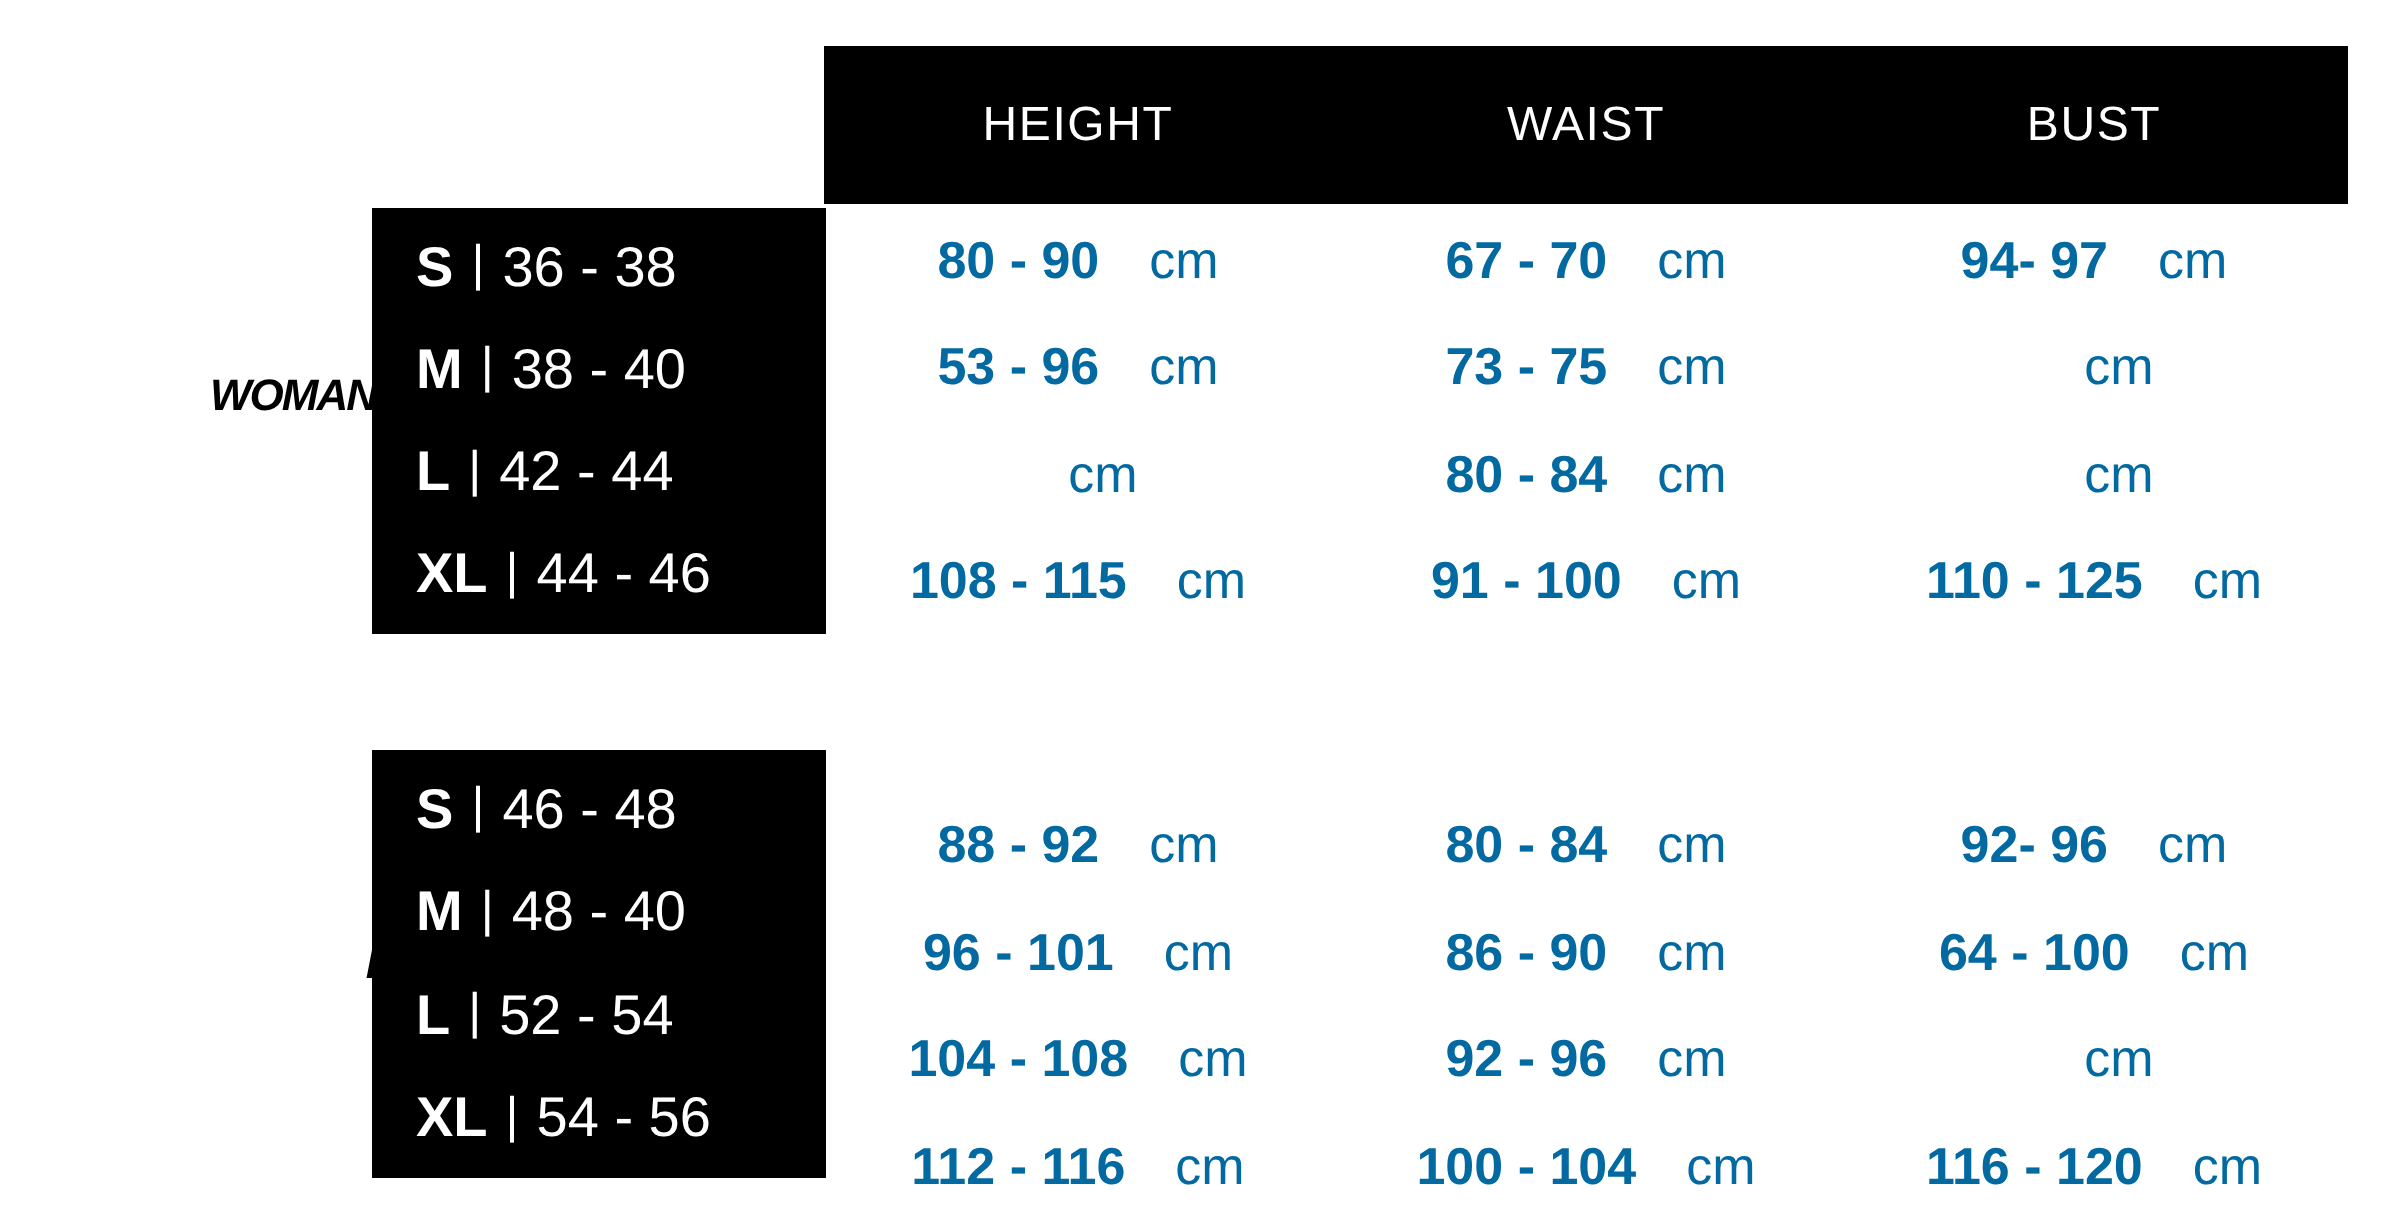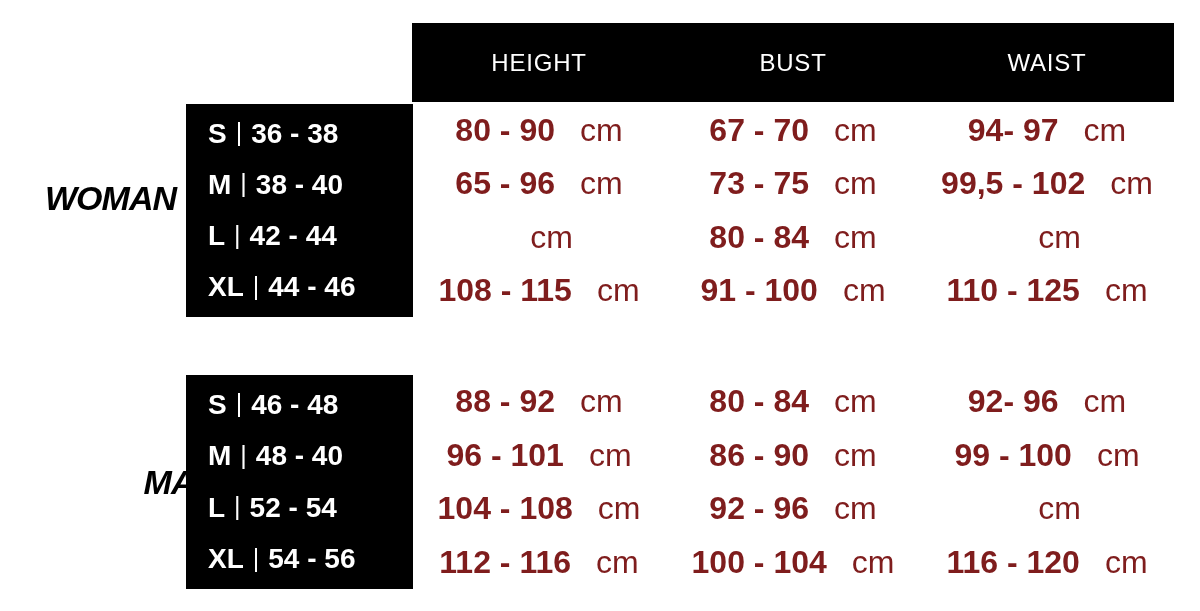--- a/index.html
+++ b/index.html
@@ -12,62 +12,62 @@
     position:absolute; left:412px; top:23px; width:762px; height:79px;
     background:#000000; display:flex;
   }
   .header-col {
     flex:1; display:flex; align-items:center; justify-content:center;
     color:#ffffff; font-size:24px; font-weight:400; letter-spacing:0.8px;
   }
   
   .section-label {
     position:absolute; left:0; color:#000000; font-weight:700; font-style:italic;
-    font-size:34px; letter-spacing:-1px;
-    display:flex; align-items:center; justify-content:flex-end;
+    font-size:22px; letter-spacing:-1px;
+    display:flex; align-items:center; justify-content:flex-end;padding-left:12px;
   }
   .section-label.woman { top:104px; width:176px; height:188px; }
   .section-label.man   { top:375px; width:174px; height:214px;margin-left:44px; }
   
   .size-box {
     position:absolute; left:186px; width:227px; background:#000000;
     display:flex; flex-direction:column; box-sizing:border-box; padding:4px 0;
   }
   .size-box.woman { top:104px; height:213px; }
   .size-box.man   { top:375px; height:214px; }
   .size-row {
     flex:1; display:flex; align-items:center; padding-left:22px;
     color:#ffffff; font-size:28px; white-space:nowrap;
   }
   .size-letter { font-weight:700; }
   .size-sep { font-weight:400; font-size:25px; margin:0 9px; position:relative; top:-1px; }
-  .size-range { font-weight:700; }
+  .size-range { font-weight:400; }
   
   .data-grid {
     position:absolute; left:412px; width:762px;
     display:grid; grid-template-columns:1fr 1fr 1fr;
   }
   .data-grid.woman { top:104px; height:213px; grid-template-rows:repeat(4,1fr); }
-  .data-grid.man   { top:375px; height:214px; grid-template-rows:repeat(4,1fr); }
+  .data-grid.man   { top:396px; height:214px; grid-template-rows:repeat(4,1fr); }
   .cell {
     display:flex; align-items:center; justify-content:center;
-    color:#7f1d1d; font-size:32px; white-space:nowrap;
+    color:#0369a1; font-size:26px; white-space:nowrap;
   }
   .val  { font-weight:700; }
   .unit { font-weight:400; margin-left:25px; }
 </style>
 </head>
 <body>
 
 <div class="canvas">
 
   <div class="header-bar">
     <div class="header-col">HEIGHT</div>
+    <div class="header-col">WAIST</div>
     <div class="header-col">BUST</div>
-    <div class="header-col">WAIST</div>
   </div>
 
   <div class="section-label woman">WOMAN</div>
 
   <div class="size-box woman">
     <div class="size-row">
       <span class="size-letter">S</span>
       <span class="size-sep">|</span>
       <span class="size-range">36 - 38</span>
     </div>
@@ -95,29 +95,28 @@
       </div>
     <div class="cell">
         <span class="val">67 - 70</span>
         <span class="unit">cm</span>
       </div>
     <div class="cell">
         <span class="val">94- 97</span>
         <span class="unit">cm</span>
       </div>
     <div class="cell">
-        <span class="val">65 - 96</span>
+        <span class="val">53 - 96</span>
         <span class="unit">cm</span>
       </div>
     <div class="cell">
         <span class="val">73 - 75</span>
         <span class="unit">cm</span>
       </div>
     <div class="cell">
-        <span class="val">99,5 - 102</span>
         <span class="unit">cm</span>
       </div>
     <div class="cell">
         <span class="unit">cm</span>
       </div>
     <div class="cell">
         <span class="val">80 - 84</span>
         <span class="unit">cm</span>
       </div>
     <div class="cell">
@@ -177,21 +176,21 @@
       </div>
     <div class="cell">
         <span class="val">96 - 101</span>
         <span class="unit">cm</span>
       </div>
     <div class="cell">
         <span class="val">86 - 90</span>
         <span class="unit">cm</span>
       </div>
     <div class="cell">
-        <span class="val">99 - 100</span>
+        <span class="val">64 - 100</span>
         <span class="unit">cm</span>
       </div>
     <div class="cell">
         <span class="val">104 - 108</span>
         <span class="unit">cm</span>
       </div>
     <div class="cell">
         <span class="val">92 - 96</span>
         <span class="unit">cm</span>
       </div>

